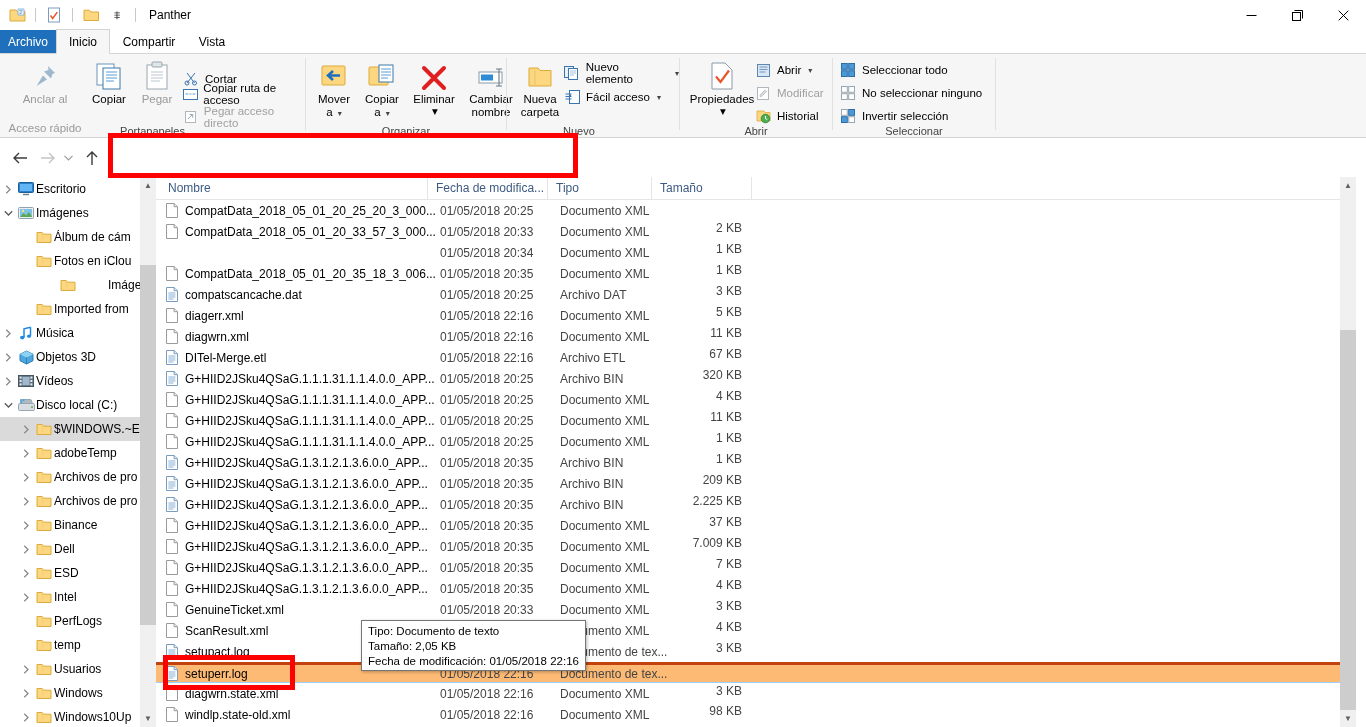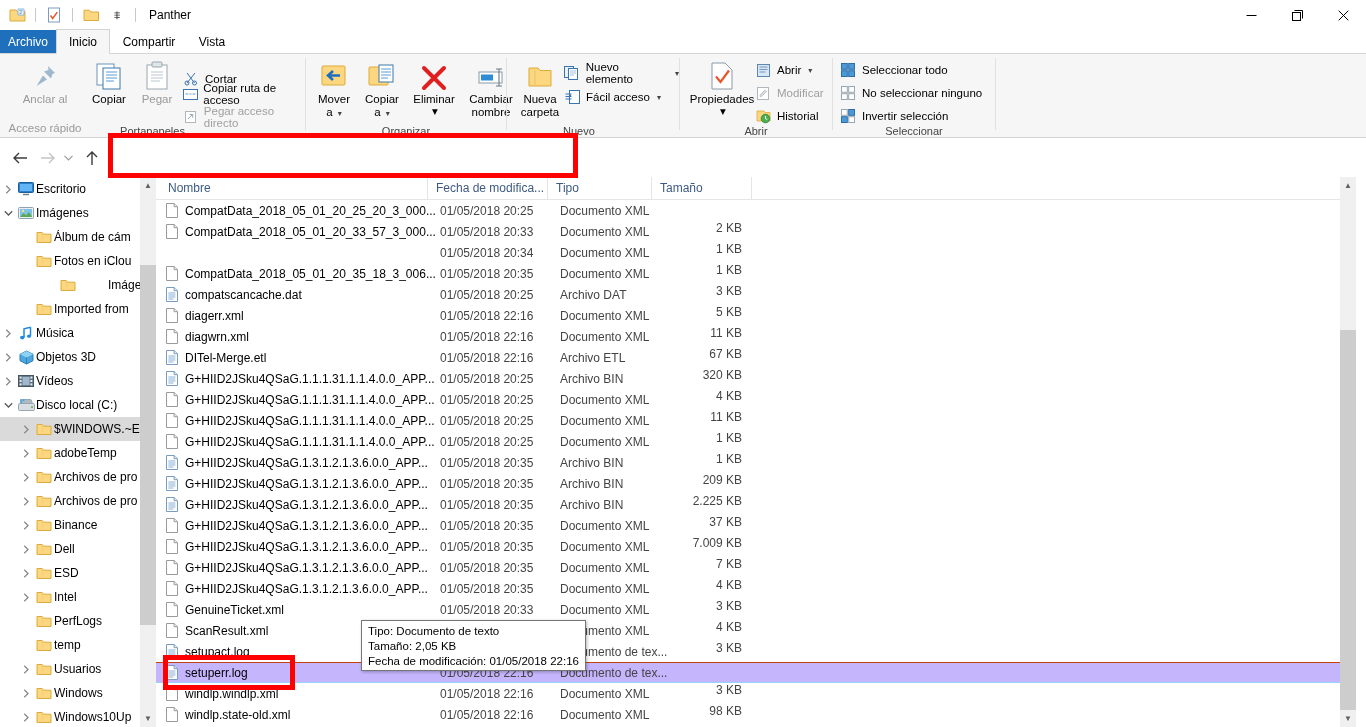--- a/index.html
+++ b/index.html
@@ -81,21 +81,21 @@
                                font-size:8px; color:#606060; }
   .navsb .arrU { top:0; } .navsb .arrD { bottom:0; }
   .navsb .thumb { position:absolute; left:0; width:16px; background:#cdcdcd; }
 
   .listpane { position:absolute; left:156px; top:177px; width:1184px; height:550px; background:#fff; overflow:hidden; }
   .hdr { position:relative; height:23px; background:#fff; border-bottom:1px solid #e5e5e5; }
   .hcell { position:absolute; top:0; height:22px; display:flex; align-items:center; font-size:12px; color:#3c5a82;
            padding-left:8px; border-right:1px solid #e5e5e5; cursor:default;}
   .rows { position:relative; }
   .row { position:relative; height:21px; display:flex; align-items:center; font-size:12px; color:#000; cursor:default;}
-  .row.sel { background:#c4b5fd; border-top:1px solid #c2410c; border-bottom:1px solid #99d1ff; height:21px;}
+  .row.sel { background:#fdba74; border-top:3px solid #c2410c; border-bottom:1px solid #99d1ff; height:21px;}
   .cname { position:absolute; left:0; display:flex; align-items:center; gap:7px; padding-left:10px; white-space:nowrap; }
   .cdate { position:absolute; left:284px; color:#444; }
   .ctype { position:absolute; left:404px; color:#444; }
   .csize { position:absolute; left:460px; width:126px; text-align:right; color:#444;margin-top:34px; }
 
   .mainsb { position:absolute; left:1340px; top:177px; width:16px; height:550px; background:#f0f0f0; }
   .mainsb .arrU, .mainsb .arrD { position:absolute; left:0; width:16px; height:17px; display:flex; align-items:center; justify-content:center;
                                   font-size:8px; color:#606060; }
   .mainsb .arrU{top:0;} .mainsb .arrD{bottom:0;}
   .mainsb .thumb { position:absolute; left:0; width:16px; background:#cdcdcd; }
@@ -1187,21 +1187,21 @@
           <div class="csize">3 KB</div>
         </div>
         <div class="row">
           <div class="cname">
             <span style="display: flex; align-items: center; flex: 0 0 auto;">
               <svg width="12" height="15" viewBox="0 0 12 15">
                 <path d="M.5.5h7.6L11.5 3.7V14.5H.5z" fill="#fff" stroke="#9a9a9a"></path>
                 <path d="M8.1.5v3.2h3.4" fill="#ececec" stroke="#9a9a9a"></path>
               </svg>
             </span>
-            <span>windlp.windlp.xml</span>
+            <span>diagwrn.state.xml</span>
           </div>
           <div class="cdate">01/05/2018 22:16</div>
           <div class="ctype">Documento XML</div>
           <div class="csize">98 KB</div>
         </div>
         <div class="row">
           <div class="cname">
             <span style="display: flex; align-items: center; flex: 0 0 auto;">
               <svg width="12" height="15" viewBox="0 0 12 15">
                 <path d="M.5.5h7.6L11.5 3.7V14.5H.5z" fill="#fff" stroke="#9a9a9a"></path>

